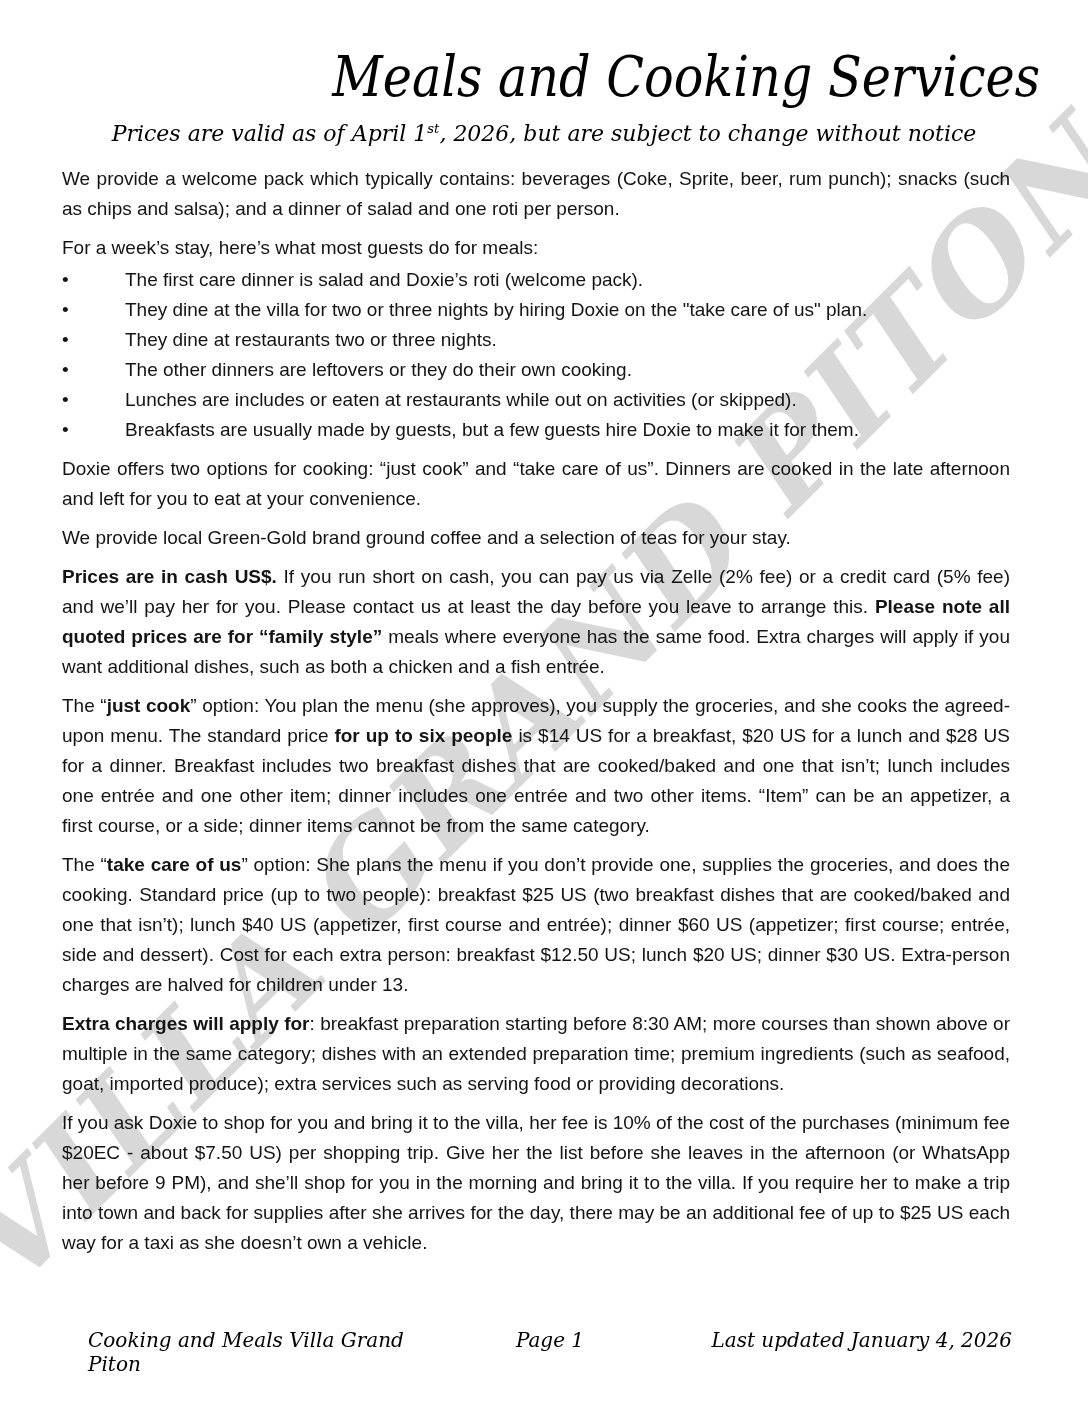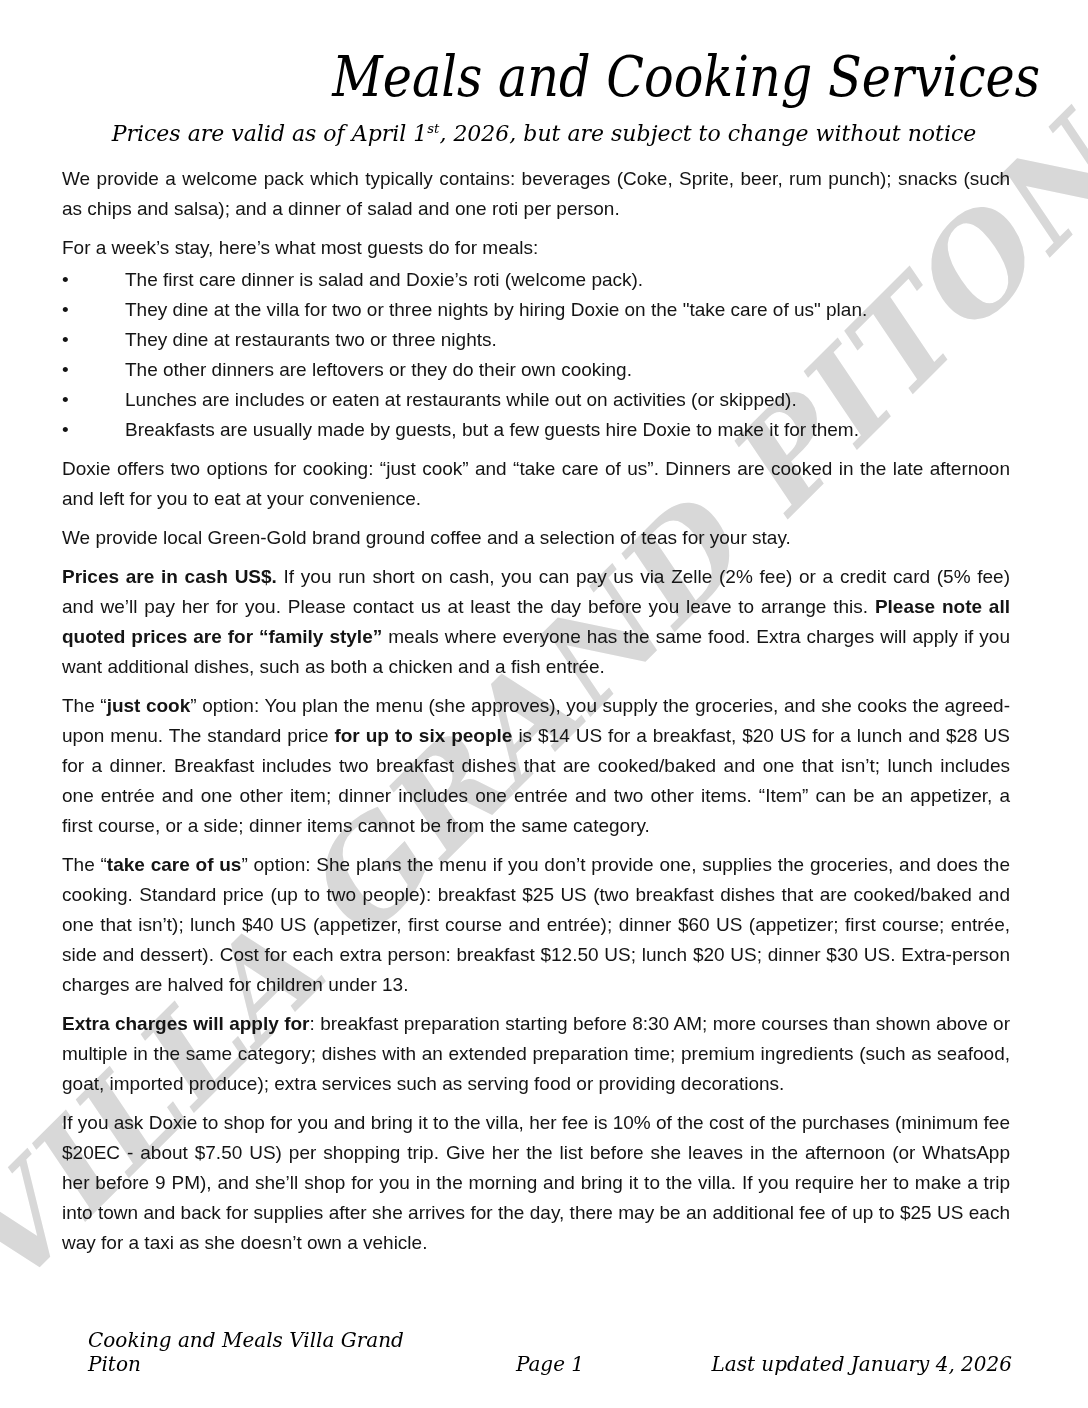--- a/index.html
+++ b/index.html
@@ -61,21 +61,21 @@
   .bullets { margin: 0 0 9px 0; }
   .bullet-item { display: flex; }
   .dot { flex: none; width: 63px; }
   .btext { flex: 1; text-align: left; }
   .footer {
     position: absolute;
     left: 62px;
     right: 62px;
     bottom: 32px;
     display: flex;
-    align-items: flex-end;
+    align-items: flex-start;
     font-family: "DejaVu Serif", serif;
     font-style: italic;
     font-size: 20px;
     color: #000000;
     z-index: 1;
   }
   .f-left  { flex: 1.2; text-align: left; padding-left: 26px; }
   .f-center{ flex: 0.8; text-align: center; }
   .f-right { flex: 1.2; text-align: right; padding-right: 14px; }
 </style>

